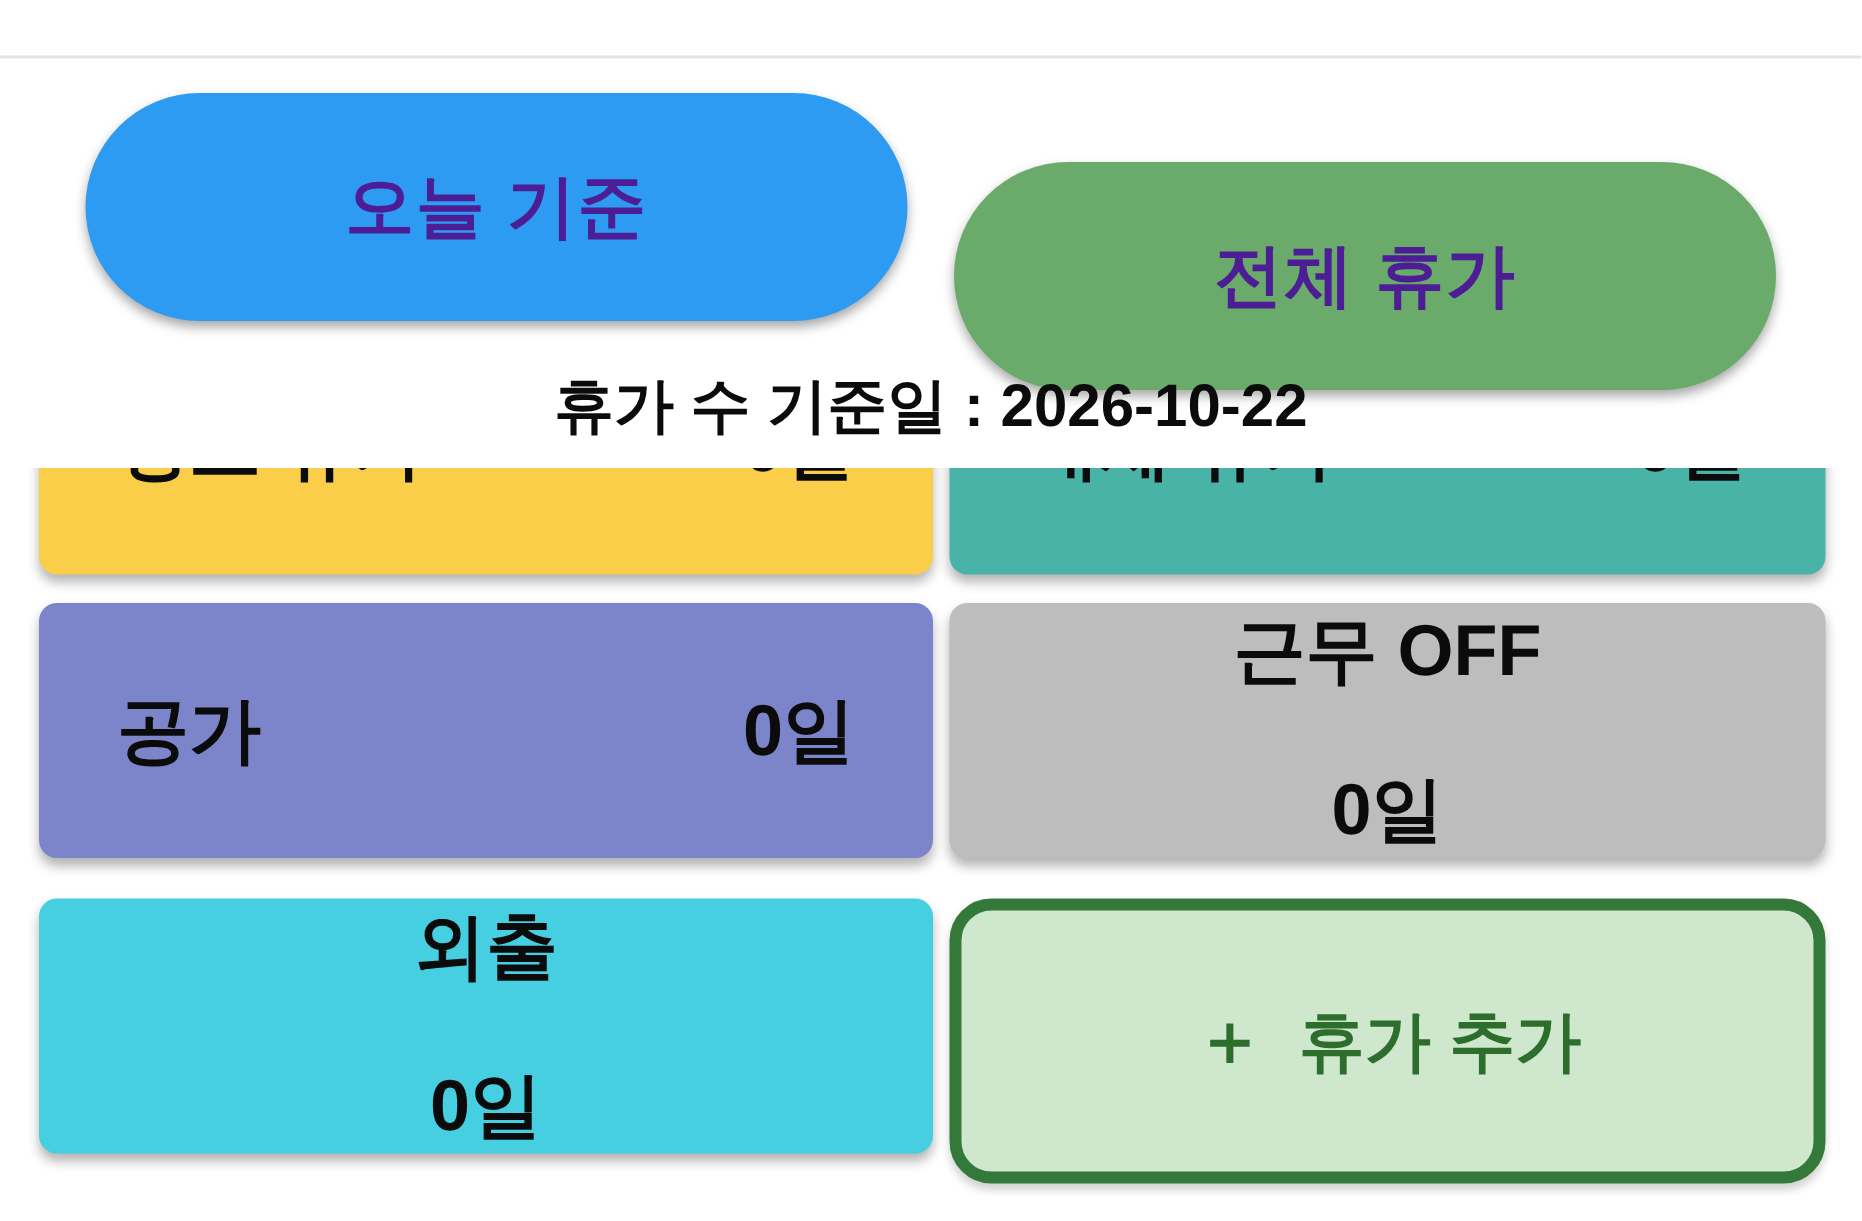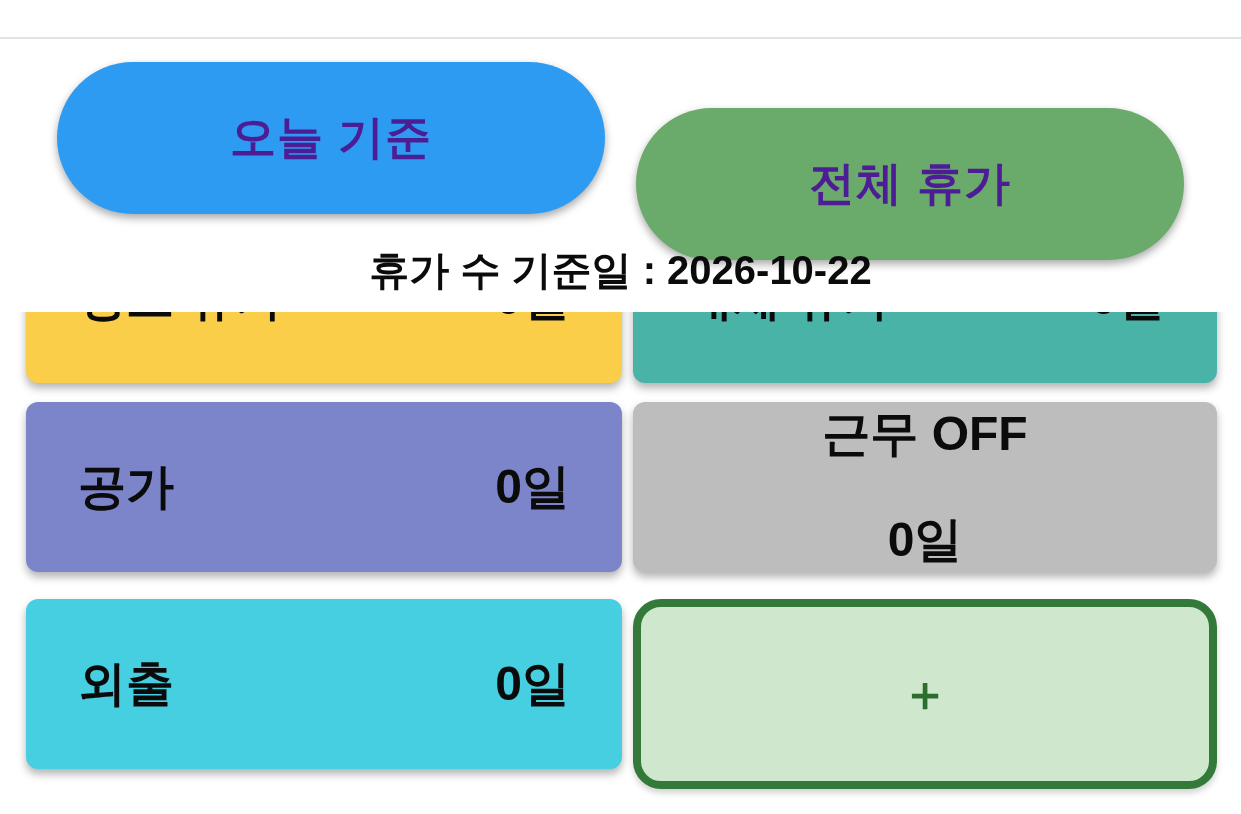--- a/index.html
+++ b/index.html
@@ -50,21 +50,21 @@
   .col-right { left: 633px; width: 584px; }
 
   .row-clipped { top: -99px; }   
   .row-mid     { top: 90px;  }
   .row-bottom  { top: 287px; }
 
   .card.condolence { background: #fbce4a; }
   .card.substitute { background: #49b3a8; }
   .card.official   { background: #7c85ca; }
   .card.workoff    { background: #bdbdbd; flex-direction: column; }
-  .card.outing     { background: #46cfe1; }
+  .card.outing     { background: #46cfe1; flex-direction: column; }
 
   
   .add-btn {
     position: absolute; left: 633px; top: 287px; width: 584px; height: 190px;
     background: #cfe7cd; border: 8px solid #337a3a; border-radius: 28px;
     color: #2d6e2d; font-size: 44px; font-weight: bold; font-family: inherit;
     display: flex; align-items: center; justify-content: center; gap: 22px;
     cursor: pointer; box-shadow: 0 4px 6px rgba(0,0,0,0.18);
   }
   .add-btn .plus { font-size: 48px; line-height: 1; }
@@ -104,17 +104,18 @@
       <span class="card-value">0일</span>
     </div>
 
     <div class="card outing col-left row-bottom">
       <span class="card-label">외출</span>
       <span class="card-value">0일</span>
     </div>
 
     <button class="add-btn">
       <span class="plus">＋</span>
+      <span>휴가 추가</span>
     </button>
 
   </div>
 
 </div>
 
 </body></html>

